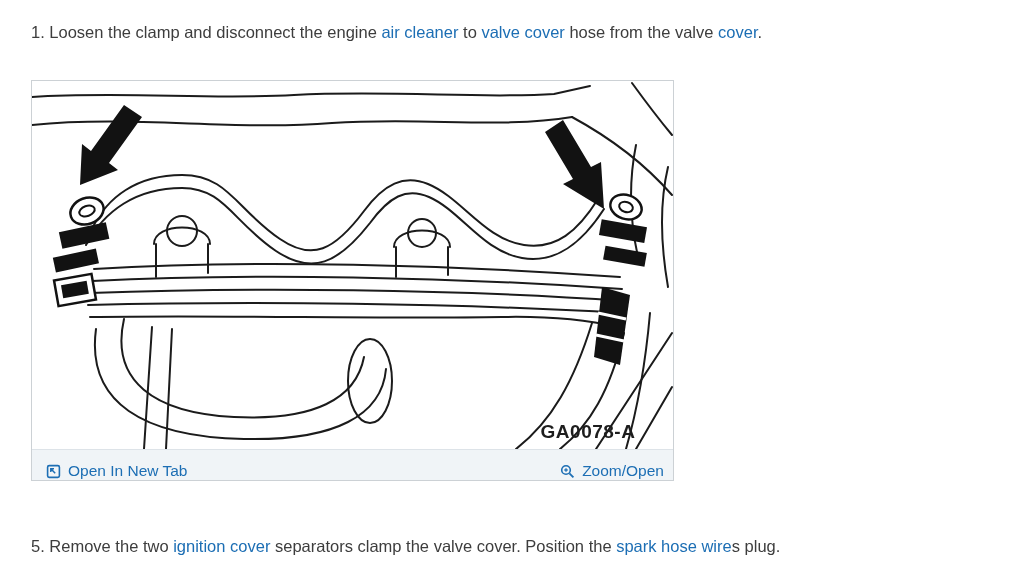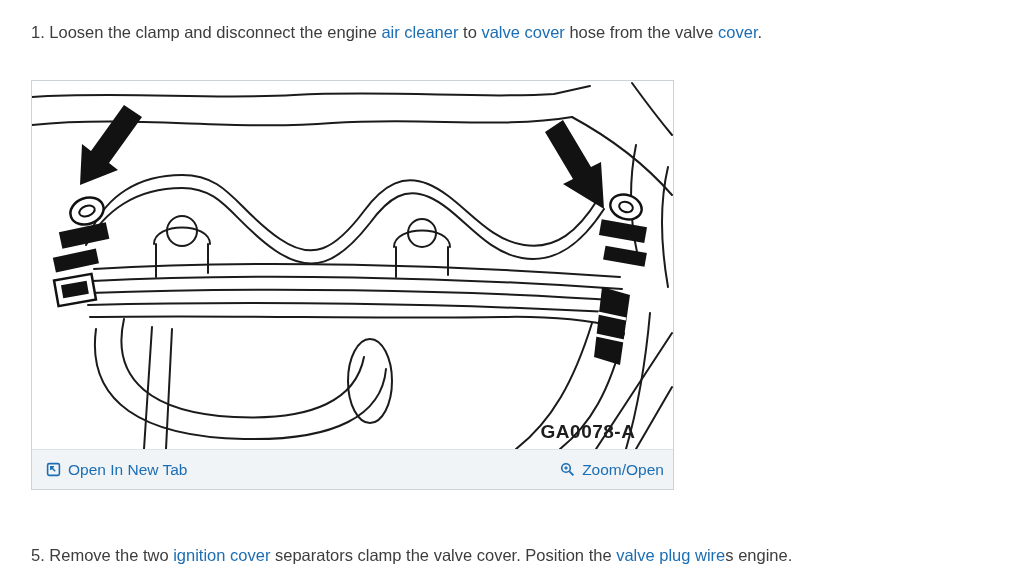--- a/index.html
+++ b/index.html
@@ -33,22 +33,22 @@
     border: 1px solid #ccd1d5;
     background: #404040;
   }
   .figure-box svg.drawing {
     display: block;
     background: #ffffff;
   }
   .figure-footer {
     display: flex;
     justify-content: space-between;
-    align-items: center;
-    height: 40px;
+    align-items: flex-end;
+    height: 31px;
     background: #f0f4f7;
     border-top: 1px solid #dde3e8;
     padding: 0 9px 0 14px;
     box-sizing: border-box;
   }
   .figure-footer a {
     display: inline-flex;
     align-items: center;
     gap: 7px;
     color: #1c6eb4;
@@ -149,16 +149,16 @@
           <line x1="6" y1="4.2" x2="6" y2="7.8" stroke="#1c6eb4" stroke-width="1.3"></line>
           <line x1="4.2" y1="6" x2="7.8" y2="6" stroke="#1c6eb4" stroke-width="1.3"></line>
           <line x1="9.4" y1="9.4" x2="13.4" y2="13.4" stroke="#1c6eb4" stroke-width="1.9"></line>
         </svg>
         <span>Zoom/Open</span>
       </a>
     </div>
   </div>
 
   <p class="step-text step2">
-    <span>5. Remove the two </span><a>ignition cover</a><span> separators clamp the valve cover. Position the </span><a>valve plug wire</a><span>s engine.</span>
+    <span>5. Remove the two </span><a>ignition cover</a><span> separators clamp the valve cover. Position the </span><a>spark hose wire</a><span>s plug.</span>
   </p>
 
 </div>
 
 </body></html>

